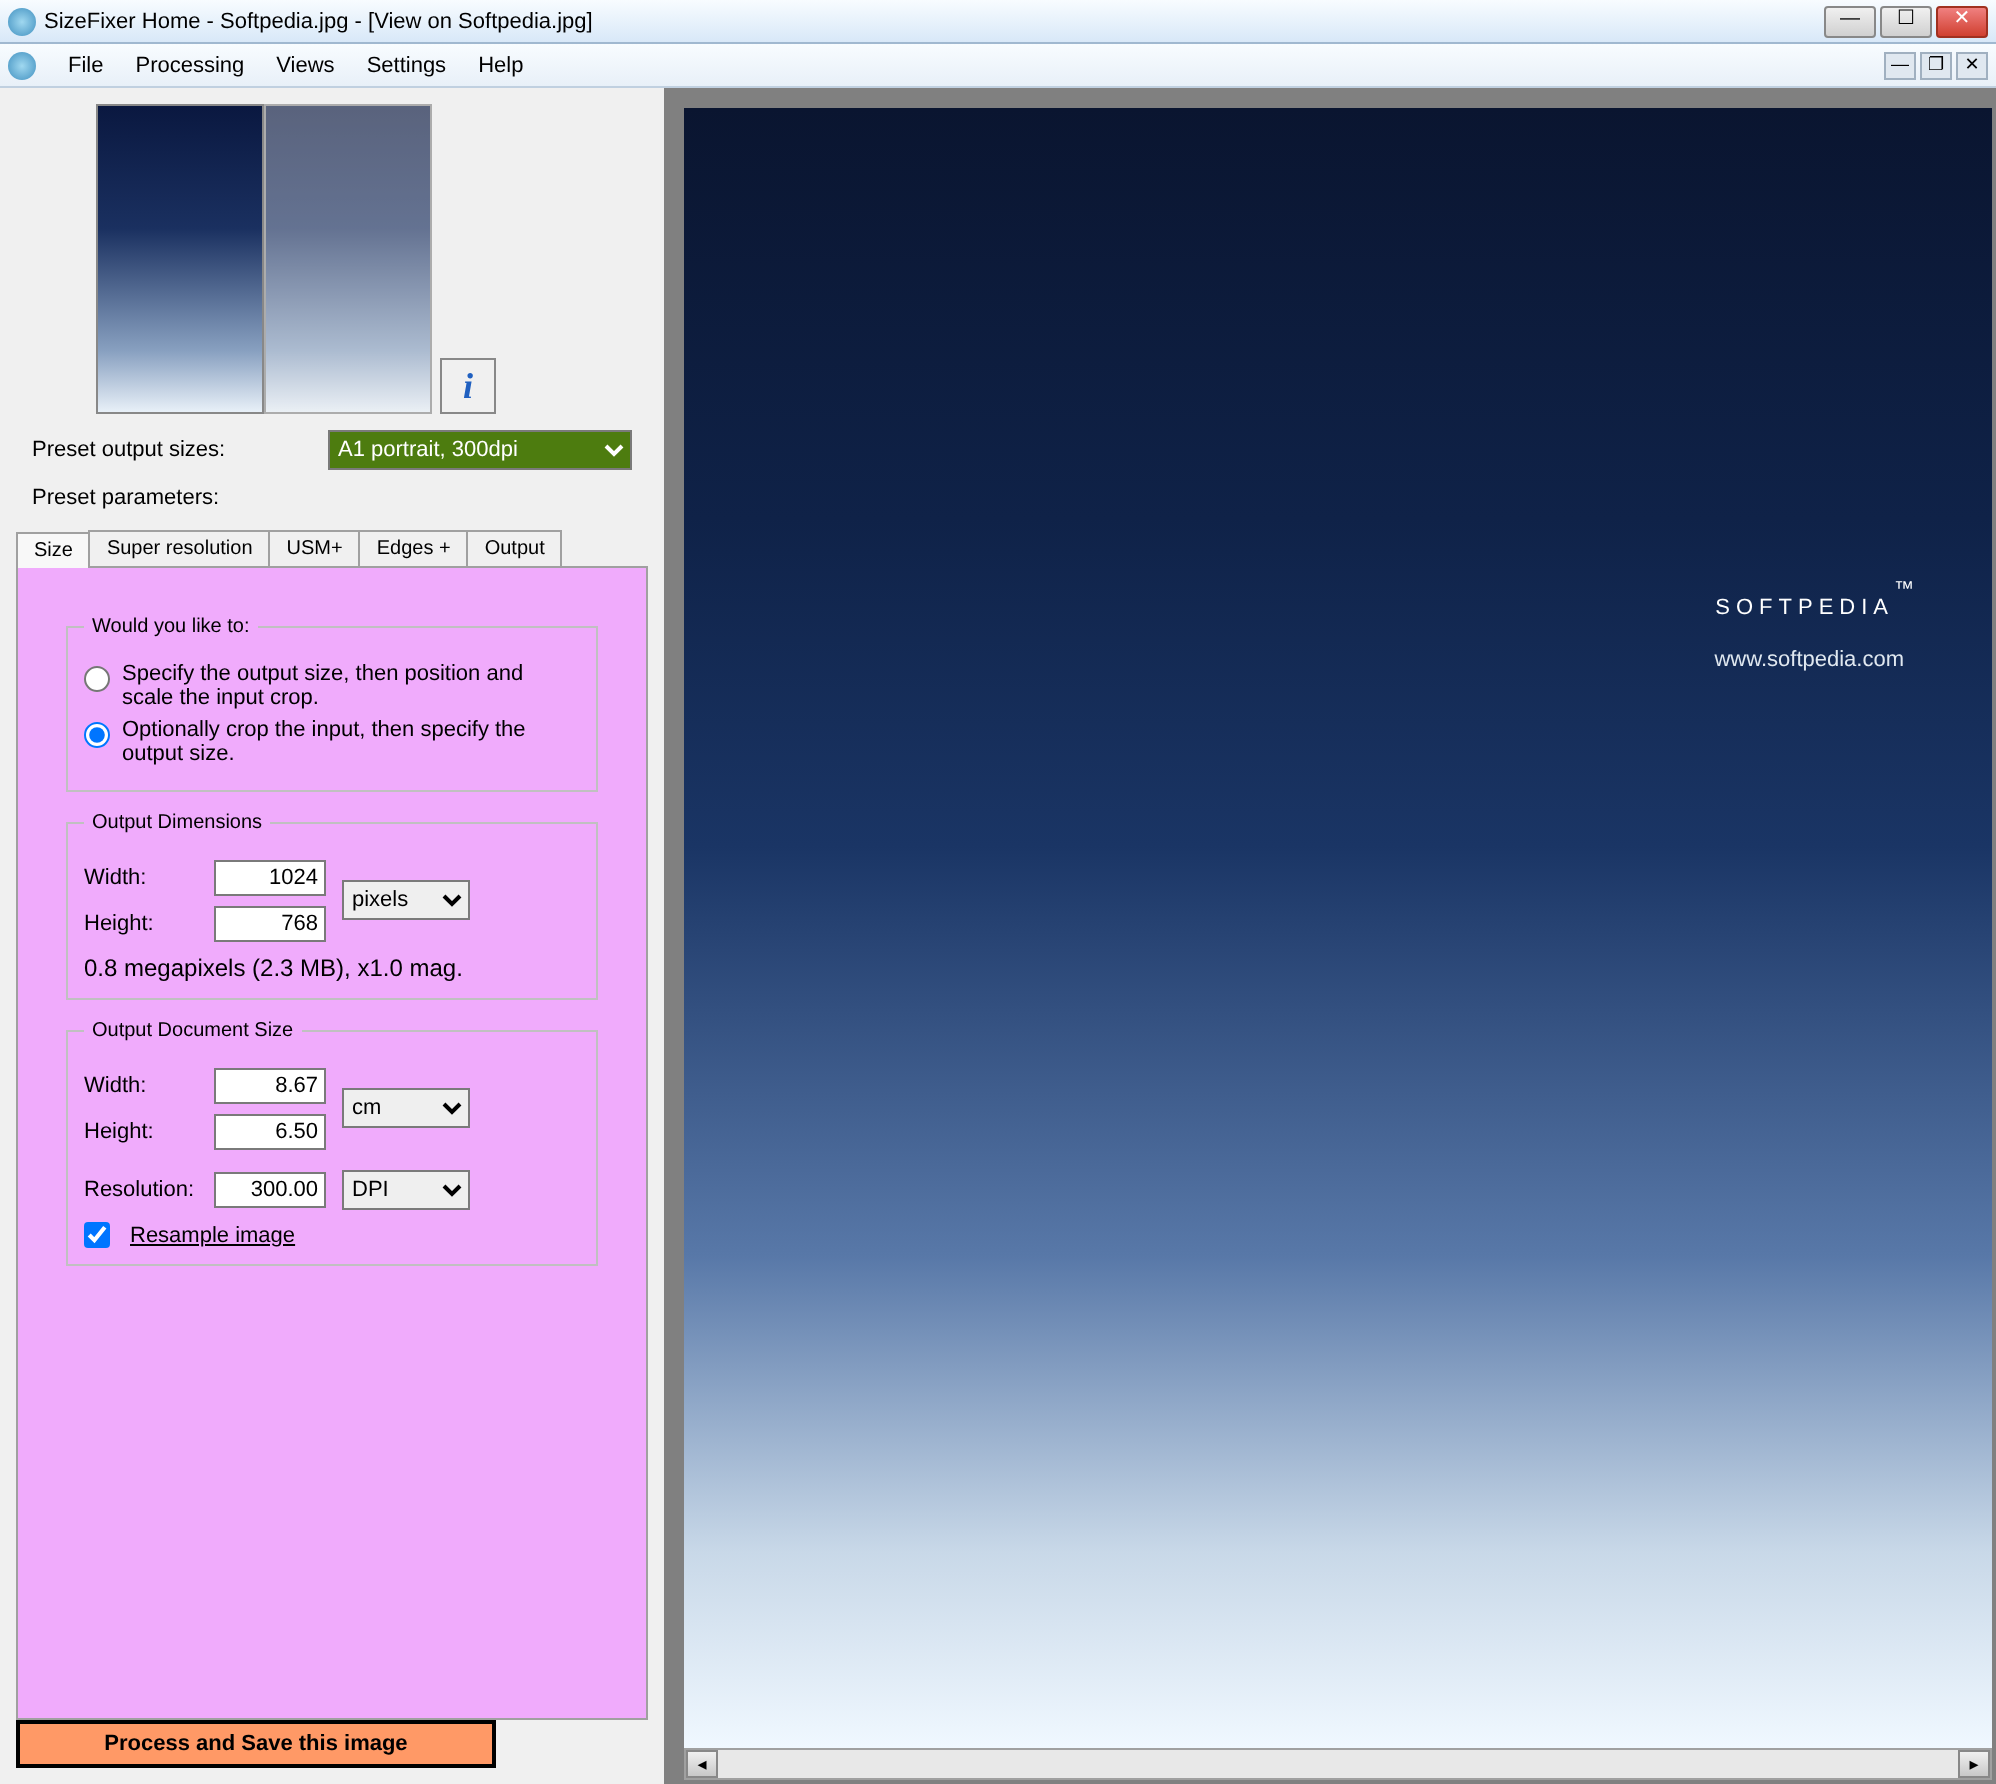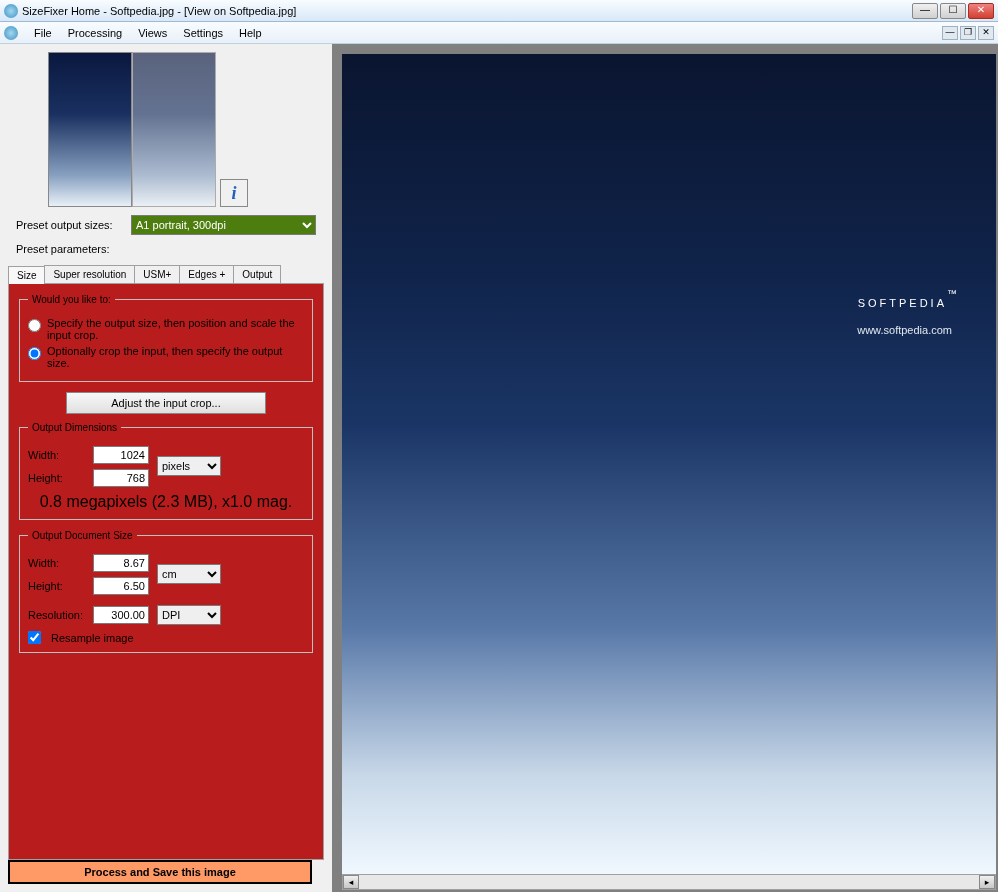--- a/index.html
+++ b/index.html
@@ -14,41 +14,41 @@
 .menubar .app-icon { width: 14px; height: 14px; background: radial-gradient(circle, #a0d8f0, #4090c0); border-radius: 50%; margin-right: 8px; }
 .menu-item { padding: 2px 8px; cursor: pointer; }
 .mdi-controls { margin-left: auto; display: flex; gap: 2px; }
 .mdi-btn { width: 16px; height: 14px; border: 1px solid #a0b0c0; background: #e0e8f0; text-align: center; line-height: 10px; font-size: 9px; cursor: pointer; }
 .main { display: flex; height: 848px; }
 .left-panel { width: 332px; background: #f0f0f0; padding: 8px; display: flex; flex-direction: column; }
 .thumbs { display: flex; margin-left: 40px; margin-bottom: 4px; }
 .thumb { width: 84px; height: 155px; background: linear-gradient(180deg, #0a1840 0%, #1a3060 40%, #88a0c0 80%, #e8f0f8 100%); border: 1px solid #888; position: relative; }
 .thumb.dim { opacity: 0.65; margin-left: 0; }
 .info-btn { width: 28px; height: 28px; border: 1px solid #888; background: #f0f0f0; display: flex; align-items: center; justify-content: center; font-family: Georgia, serif; font-size: 18px; font-weight: bold; color: #2060c0; font-style: italic; cursor: pointer; align-self: flex-end; margin-left: 4px; }
-.preset-row { display: flex; align-items: center; margin: 4px 0; padding: 0 8px; }
+.preset-row { display: flex; align-items: center; margin: 4px 0; padding: 0 8px; gap: 33px; }
 .preset-row label { width: 115px; }
 .preset-row select { flex: 1; height: 20px; border: 1px solid #7a7a7a; }
 .preset-row select.hl { background: #4d7c0f; color: #fff; }
 .tabs { display: flex; margin-top: 6px; }
 .tab { padding: 3px 8px; border: 1px solid #a0a0a0; border-bottom: none; background: #f0f0f0; cursor: pointer; font-size: 10px; margin-right: -1px; }
 .tab.active { background: #f8f8f8; position: relative; top: 1px; }
-.tab-content { border: 1px solid #a0a0a0; background: #b91c1c; padding: 10px; flex: 1; overflow: auto; }
+.tab-content { border: 1px solid #a0a0a0; background: #f0abfc; padding: 24px; flex: 1; overflow: auto; }
 fieldset { border: 1px solid #c0c0c0; padding: 8px; margin-bottom: 10px; }
 legend { padding: 0 4px; font-size: 10px; }
 .radio-row { display: flex; align-items: flex-start; margin: 4px 0; }
 .radio-row input { margin-right: 6px; margin-top: 2px; }
 .wide-btn { width: 200px; height: 22px; margin: 8px auto; display: block; border: 1px solid #888; background: linear-gradient(#f8f8f8,#e0e0e0); cursor: pointer; }
 .dim-row { display: flex; align-items: center; margin: 4px 0; }
 .dim-row label { width: 65px; }
 .dim-row input[type=text] { width: 56px; height: 18px; border: 1px solid #7a7a7a; padding: 0 3px; text-align: right; }
 .dim-row select { width: 64px; height: 20px; border: 1px solid #7a7a7a; margin-left: 8px; }
-.sub-info { font-size: 16px; text-align: center; margin-top: 6px; }
-.chk-row { display: flex; align-items: center; margin-top: 6px; }
+.sub-info { font-size: 12px; text-align: left; margin-top: 6px; }
+.chk-row { display: flex; align-items: center; margin-top: 6px; text-decoration: underline; }
 .chk-row input { margin-right: 10px; }
-.process-btn { height: 24px; background: #ff9966; border: 2px solid #000; font-weight: bold; cursor: pointer; margin-top: auto; width: 304px; }
+.process-btn { height: 24px; background: #ff9966; border: 2px solid #000; font-weight: bold; cursor: pointer; margin-top: auto; width: 240px; }
 .preview { flex: 1; display: flex; flex-direction: column; background: #808080; padding: 10px 2px 2px 10px; }
 .image-area { flex: 1; background: linear-gradient(180deg, #0a1530 0%, #0f2248 25%, #1a3565 45%, #5878a8 70%, #c8d8e8 88%, #f0f8ff 100%); position: relative; overflow: hidden; }
 .softpedia-text { position: absolute; top: 230px; right: 36px; color: #fff; font-family: Georgia, serif; font-size: 26px; letter-spacing: 3px; }
 .softpedia-url { position: absolute; top: 270px; right: 44px; color: #e0e8f0; font-size: 11px; }
 .scrollbar-h { height: 16px; background: #e8e8e8; border: 1px solid #a0a0a0; display: flex; }
 .sb-btn { width: 16px; background: linear-gradient(#f0f0f0,#c8c8c8); border: 1px solid #888; text-align: center; line-height: 12px; font-size: 9px; cursor: pointer; }
 .sb-track { flex: 1; }
 </style>
 </head>
 <body>
@@ -109,21 +109,20 @@
         <div class="radio-row">
           <input type="radio" name="mode" style="">
           <span>Specify the output size, then position and scale the input crop.</span>
         </div>
         <div class="radio-row">
           <input type="radio" name="mode" checked="" style="">
           <span>Optionally crop the input, then specify the output size.</span>
         </div>
       </fieldset>
 
-      <button class="wide-btn">Adjust the input crop...</button>
 
       <fieldset>
         <legend>Output Dimensions</legend>
         <div class="dim-row">
           <label>Width:</label>
           <input type="text" value="1024" style="">
           <select style="position:relative;top:11px">
             <option>pixels</option>
           </select>
         </div>

